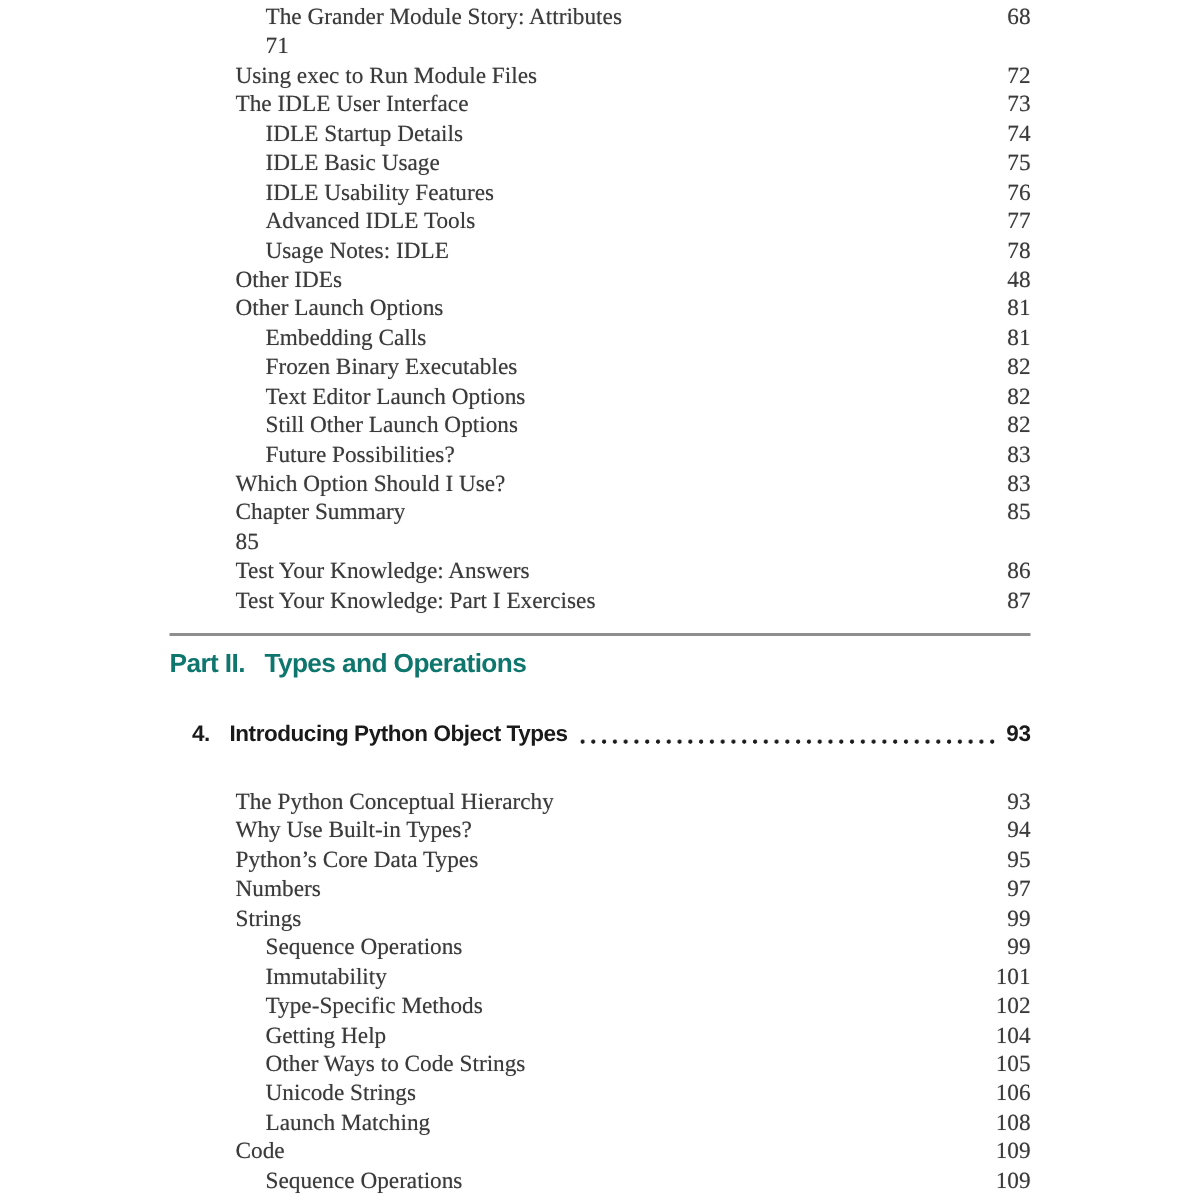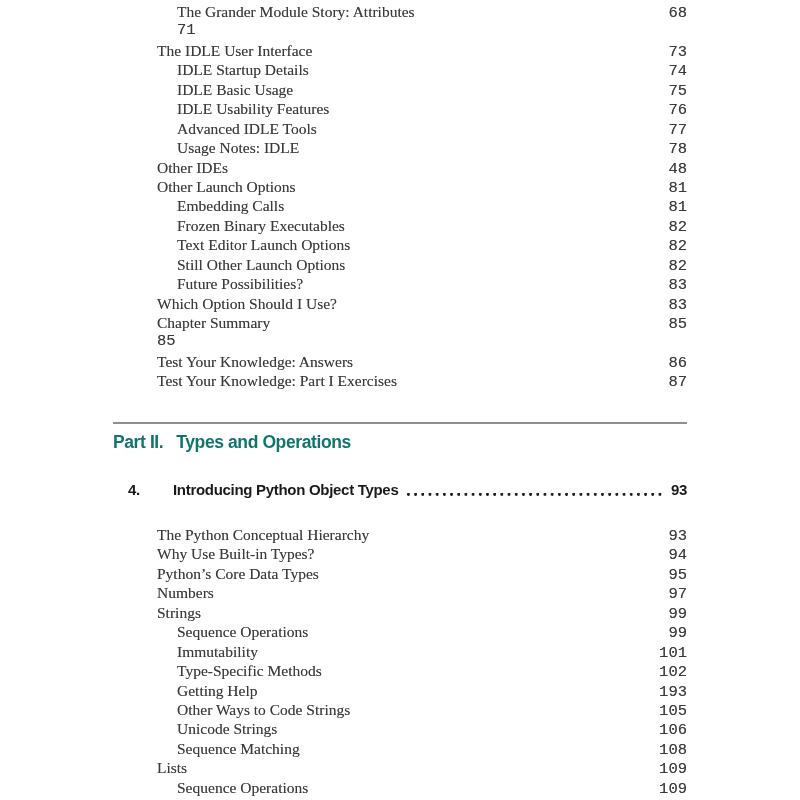--- a/index.html
+++ b/index.html
@@ -31,21 +31,21 @@
     align-items: baseline;
     height: 19.45px;
     line-height: 19.45px;
     font-size: 15.5px;
     color: #3a3a3a;
     text-shadow: 0 0 0.6px rgba(30,30,30,0.45);
     white-space: nowrap;
   }
   .toc-row.level-2 { padding-left: 20px; }
   .toc-title { flex: 0 1 auto; overflow: hidden; }
-  .toc-page  { flex: 0 0 auto; text-align: right; font-family: Liberation Mono, monospace; }
+  .toc-page  { flex: 0 0 auto; text-align: right; }
 
   
   .rule {
     position: absolute;
     top: 422px;
     left: 113px;
     width: 574px;
     height: 1.5px;
     background: #8f8f8f;
   }
@@ -74,21 +74,21 @@
     align-items: baseline;
     font-family: "Liberation Sans", "DejaVu Sans", sans-serif;
     font-weight: 700;
     font-size: 15px;
     letter-spacing: -0.3px;
     color: #1a1a1a;
     line-height: 19px;
     white-space: nowrap;
   }
   .ch-num { flex: 0 0 25px; }
-  .ch-title { flex: 0 0 auto; margin-left: 20px; }
+  .ch-title { flex: 0 0 auto; }
   .leader {
     flex: 1 1 auto;
     align-self: flex-end;
     height: 3px;
     margin: 0 7px 3px 9px;
     background-image: radial-gradient(circle at 1.4px 1.4px, #1c1c1c 1.25px, rgba(0,0,0,0) 1.6px);
     background-size: 7.2px 3px;
     background-repeat: repeat-x;
   }
   .ch-page { flex: 0 0 auto; }
@@ -100,20 +100,24 @@
 
   <div class="toc-list top" id="toc-part1">
       <div class="toc-row level-2">
         <span class="toc-title">The Grander Module Story: Attributes</span>
         <span class="toc-page">68</span>
       </div>
       <div class="toc-row level-2">
         <span class="toc-page">71</span>
       </div>
       <div class="toc-row level-1">
+        <span class="toc-title">Using exec to Run Module Files</span>
+        <span class="toc-page">72</span>
+      </div>
+      <div class="toc-row level-1">
         <span class="toc-title">The IDLE User Interface</span>
         <span class="toc-page">73</span>
       </div>
       <div class="toc-row level-2">
         <span class="toc-title">IDLE Startup Details</span>
         <span class="toc-page">74</span>
       </div>
       <div class="toc-row level-2">
         <span class="toc-title">IDLE Basic Usage</span>
         <span class="toc-page">75</span>
@@ -220,36 +224,36 @@
       <div class="toc-row level-2">
         <span class="toc-title">Immutability</span>
         <span class="toc-page">101</span>
       </div>
       <div class="toc-row level-2">
         <span class="toc-title">Type-Specific Methods</span>
         <span class="toc-page">102</span>
       </div>
       <div class="toc-row level-2">
         <span class="toc-title">Getting Help</span>
-        <span class="toc-page">193</span>
+        <span class="toc-page">104</span>
       </div>
       <div class="toc-row level-2">
         <span class="toc-title">Other Ways to Code Strings</span>
         <span class="toc-page">105</span>
       </div>
       <div class="toc-row level-2">
         <span class="toc-title">Unicode Strings</span>
         <span class="toc-page">106</span>
       </div>
       <div class="toc-row level-2">
-        <span class="toc-title">Sequence Matching</span>
+        <span class="toc-title">Launch Matching</span>
         <span class="toc-page">108</span>
       </div>
       <div class="toc-row level-1">
-        <span class="toc-title">Lists</span>
+        <span class="toc-title">Code</span>
         <span class="toc-page">109</span>
       </div>
       <div class="toc-row level-2">
         <span class="toc-title">Sequence Operations</span>
         <span class="toc-page">109</span>
       </div>
       <div class="toc-row level-2">
         <span class="toc-title">Type-Specific Operations</span>
         <span class="toc-page">109</span>
       </div>

